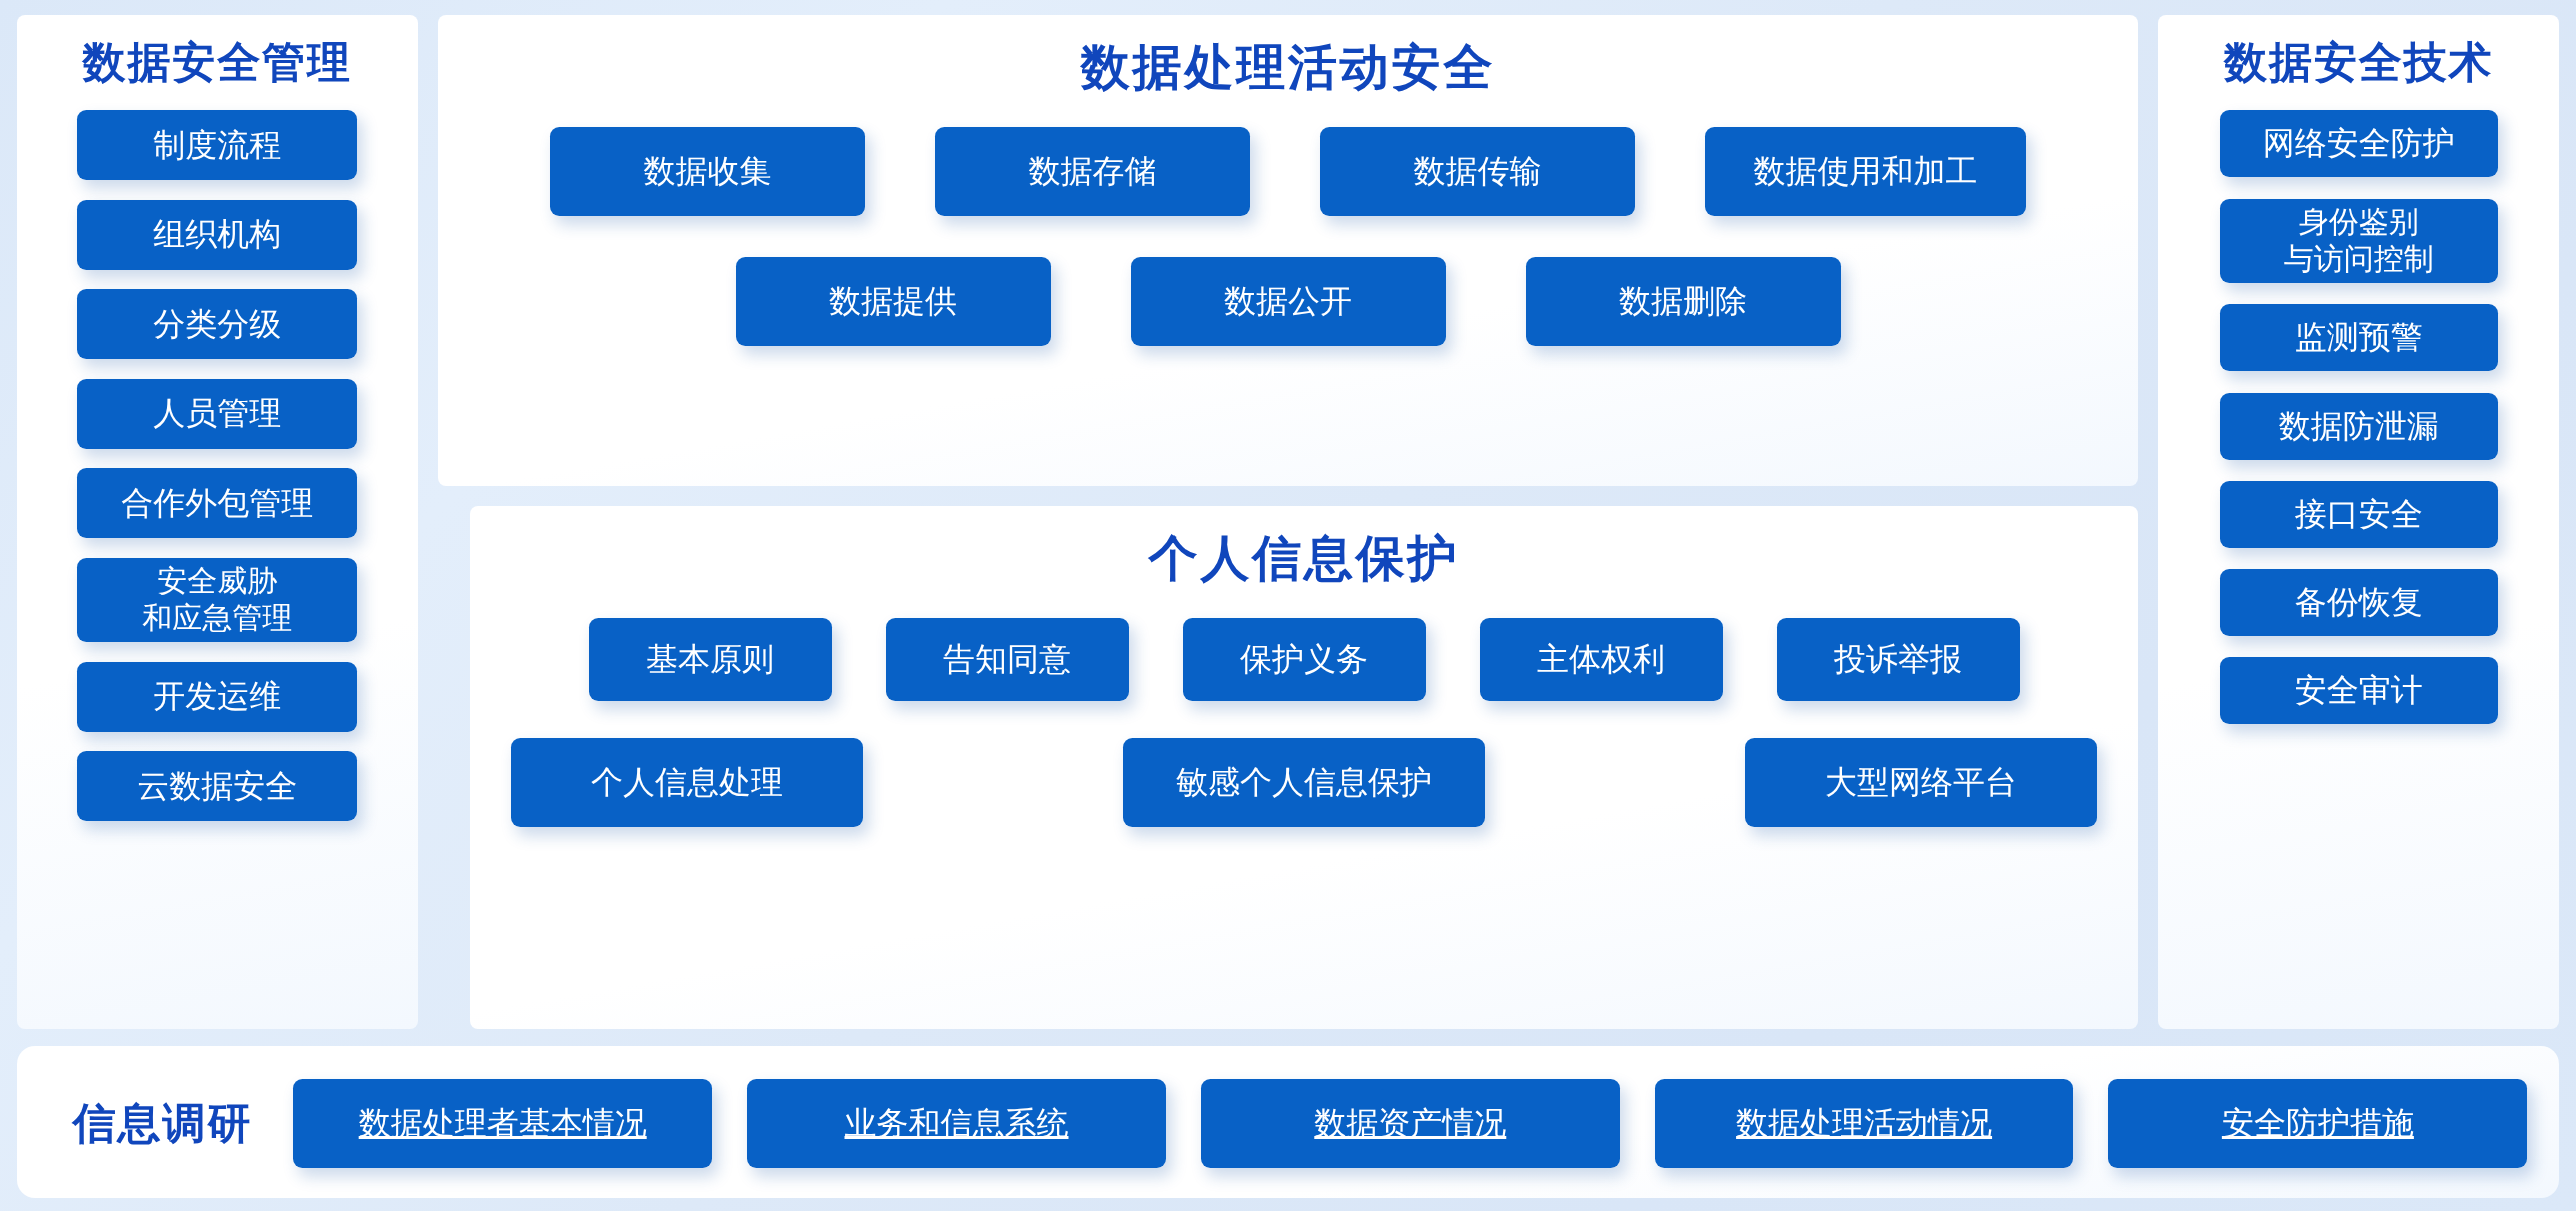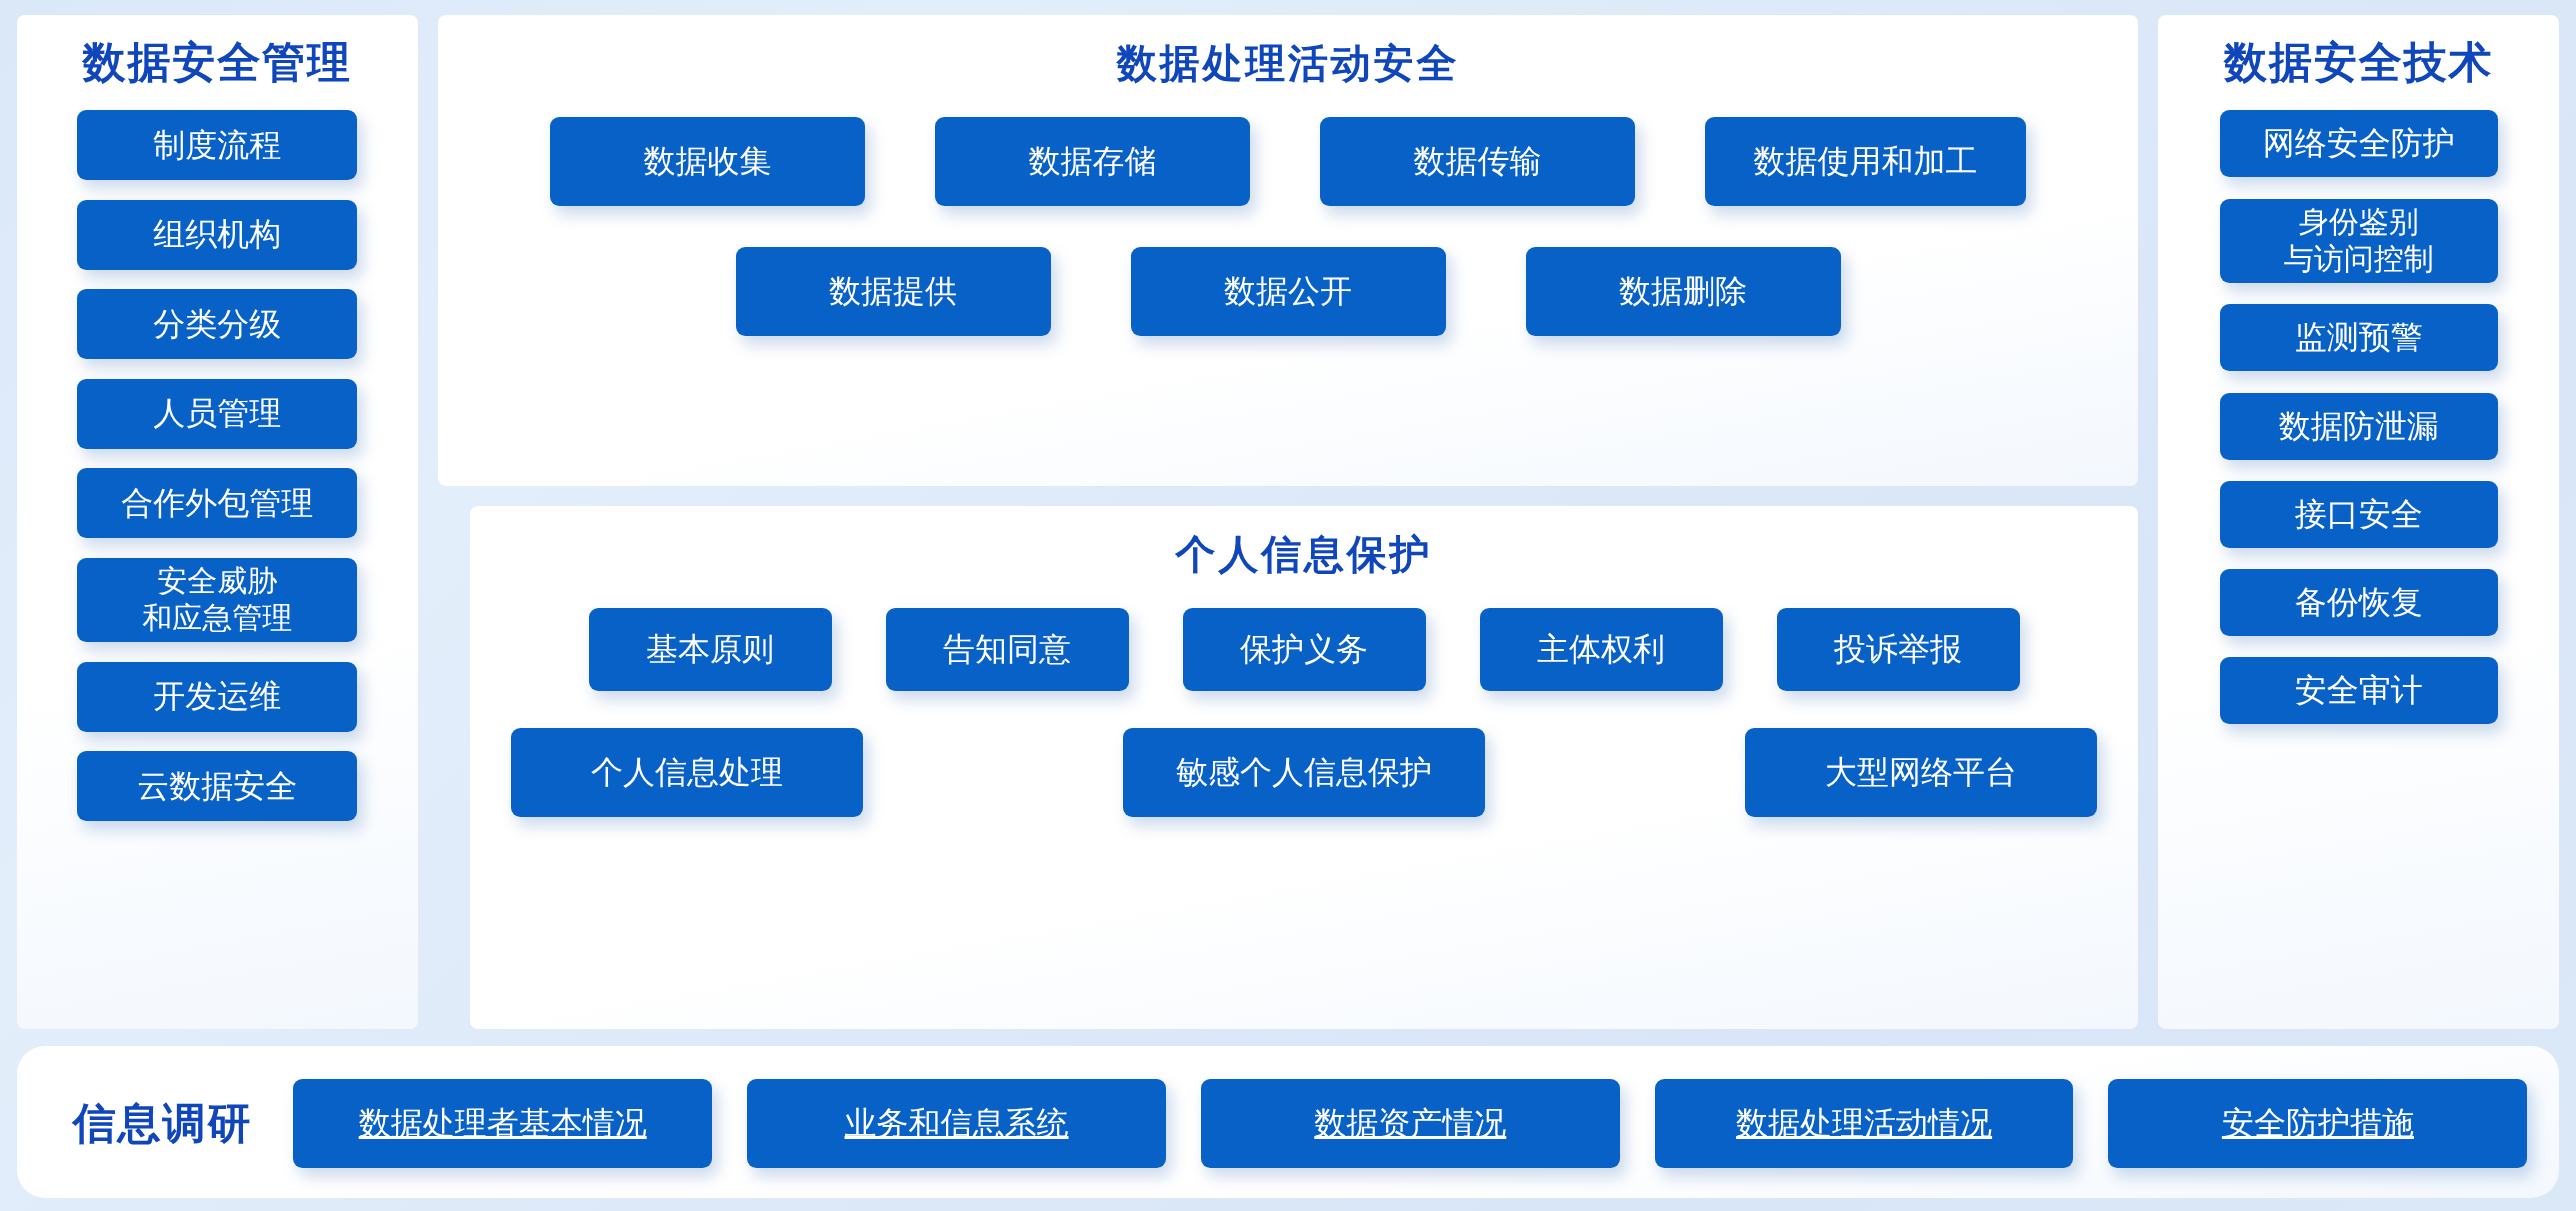--- a/index.html
+++ b/index.html
@@ -81,21 +81,21 @@
     color: #1046bc;
     font-size: 43px;
     font-weight: bold;
     letter-spacing: 1.9px;
     text-align: center;
     line-height: 1.1;
     margin-bottom: 24px;
     white-space: nowrap;
   }
   .center-title {
-    font-size: 40px;
+    font-size: 49px;
     letter-spacing: 2.8px;
     margin-bottom: 32px;
   }
 
   
   .chip {
     background: #0861c6;
     color: #ffffff;
     border-radius: 9.3px;
     display: flex;
@@ -162,21 +162,21 @@
   .row-pi-2 .chip.pw3 { width: 352px; }
 
   
   .bottom-panel {
     flex: 1 1 auto;
     display: flex;
     flex-direction: row;
     align-items: center;
     padding: 4px 32px 0 56px;
     gap: 41px;
-    border-radius: 28px;
+    border-radius: 18px;
   }
   .bottom-title {
     color: #1046bc;
     font-size: 43px;
     font-weight: bold;
     letter-spacing: 1.9px;
     white-space: nowrap;
     flex: 0 0 auto;
   }
   .bottom-chips {

